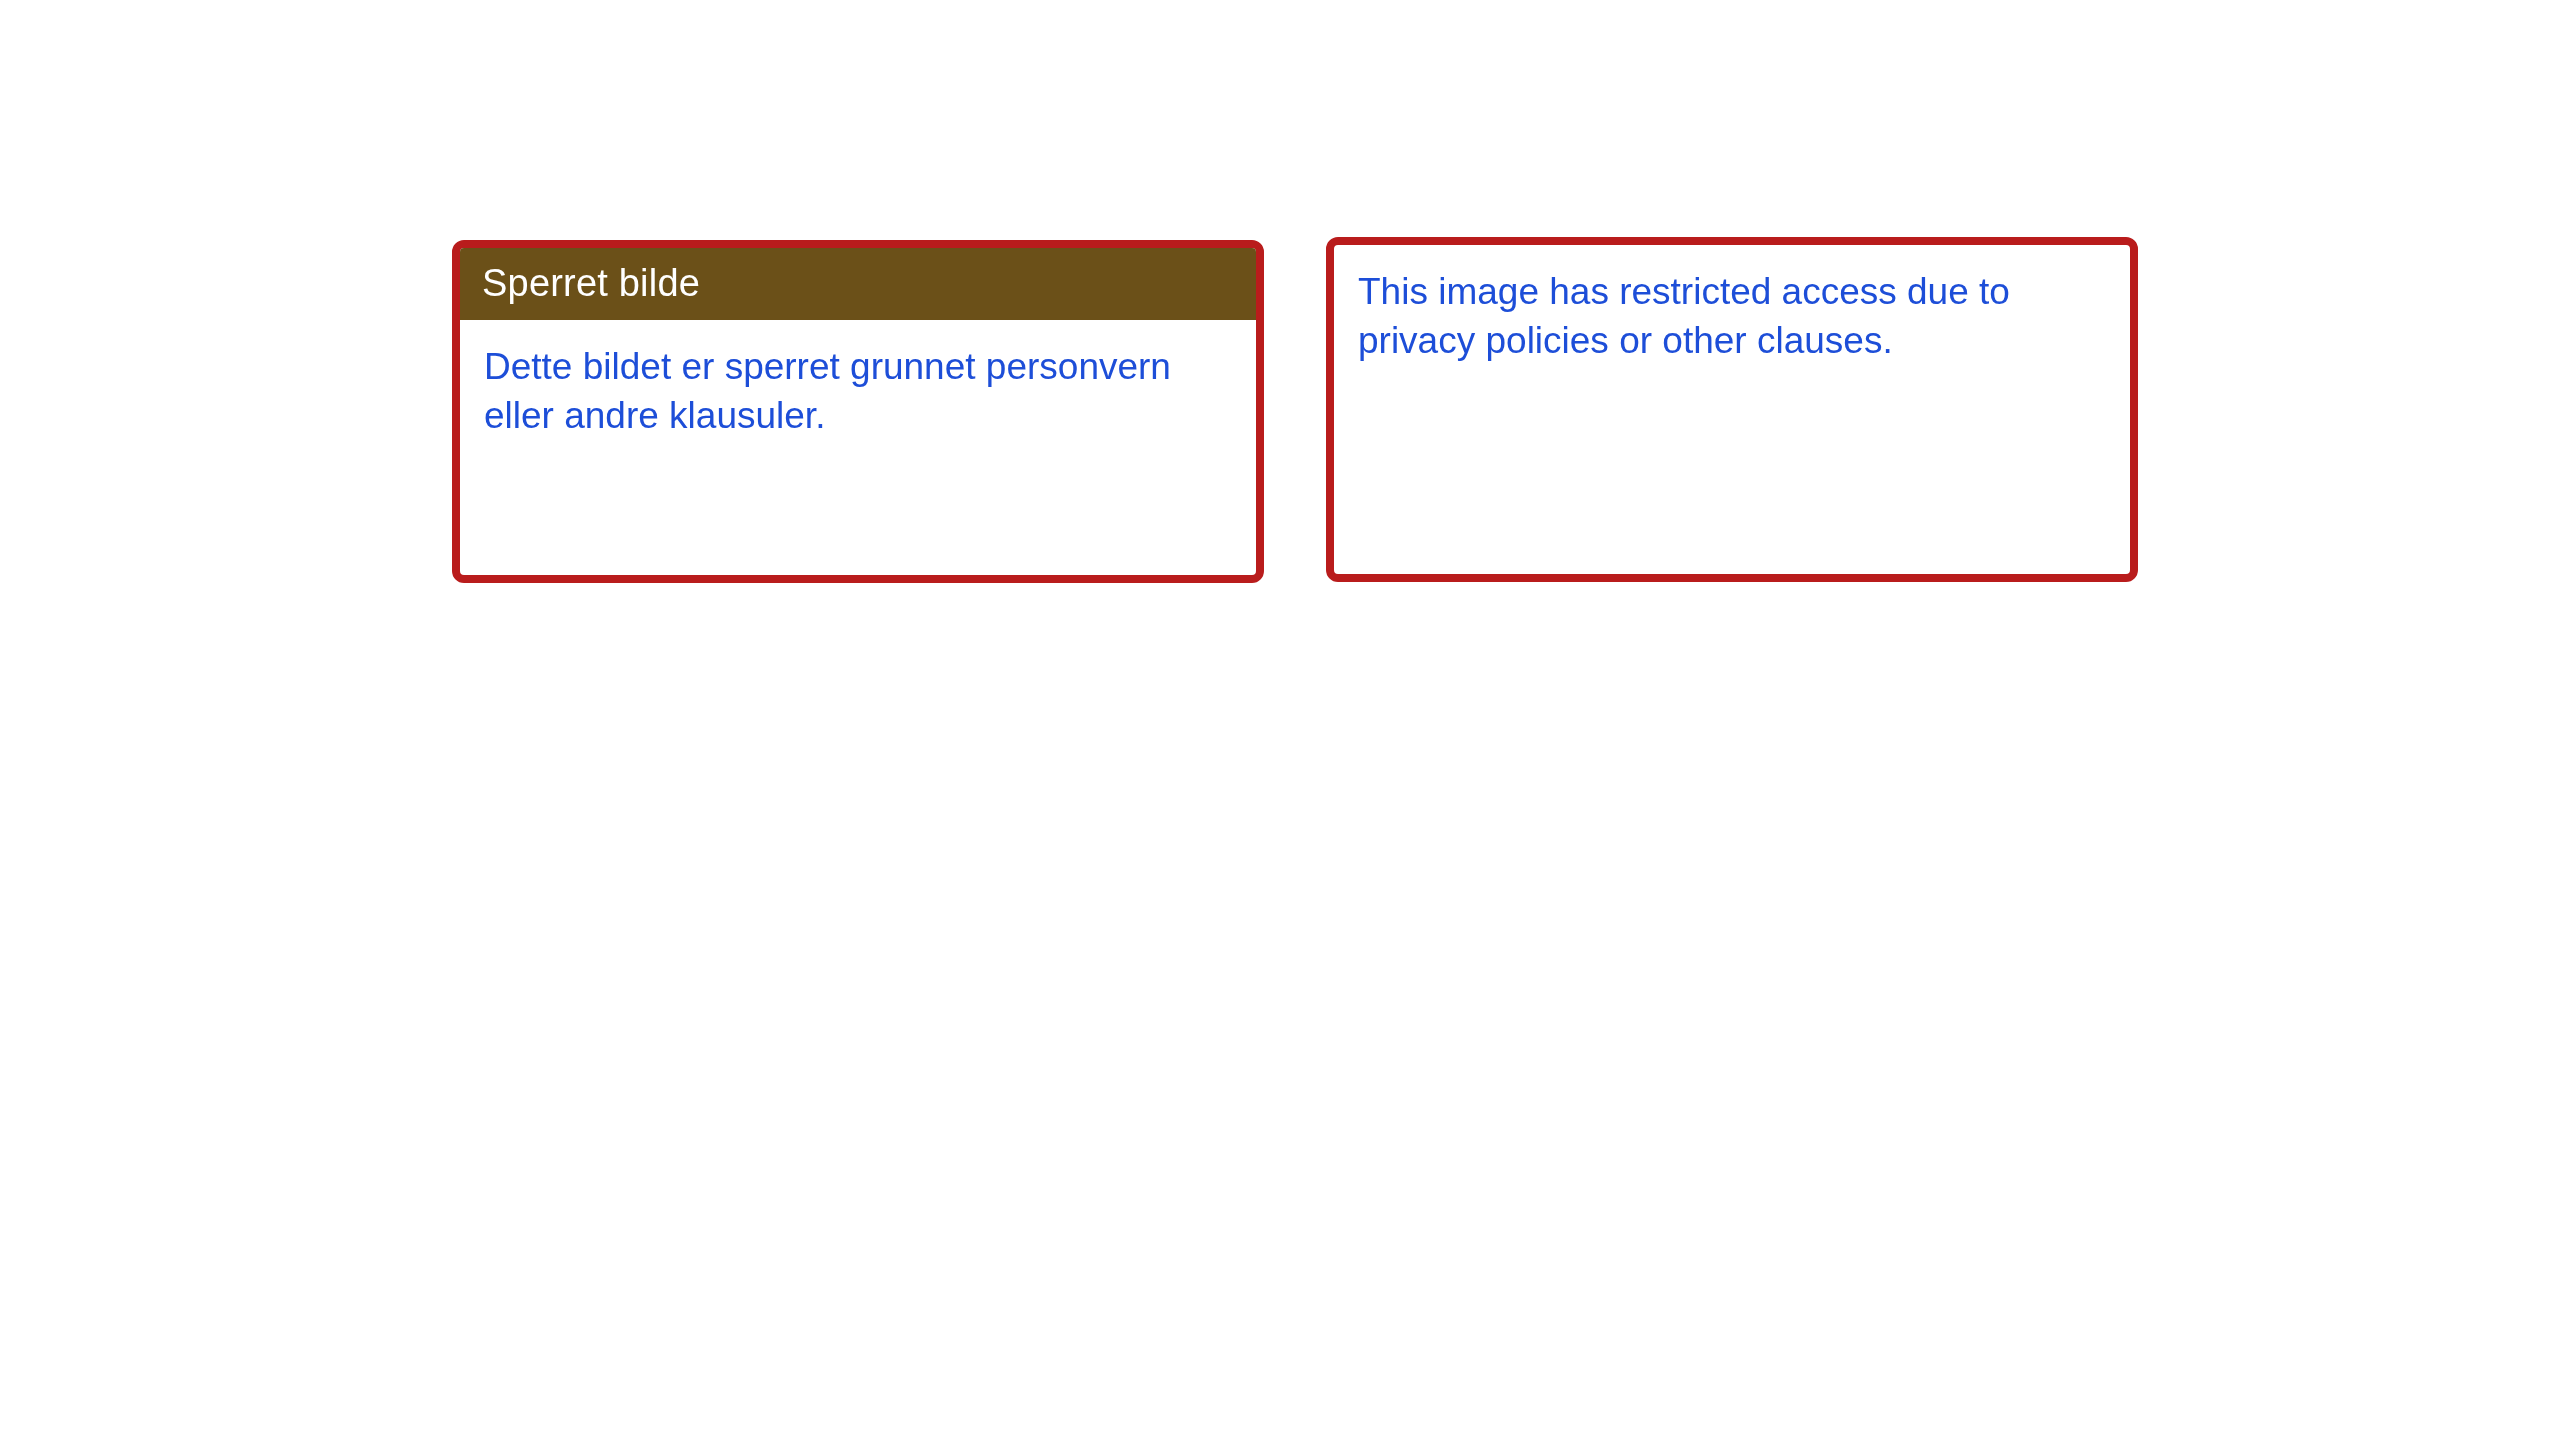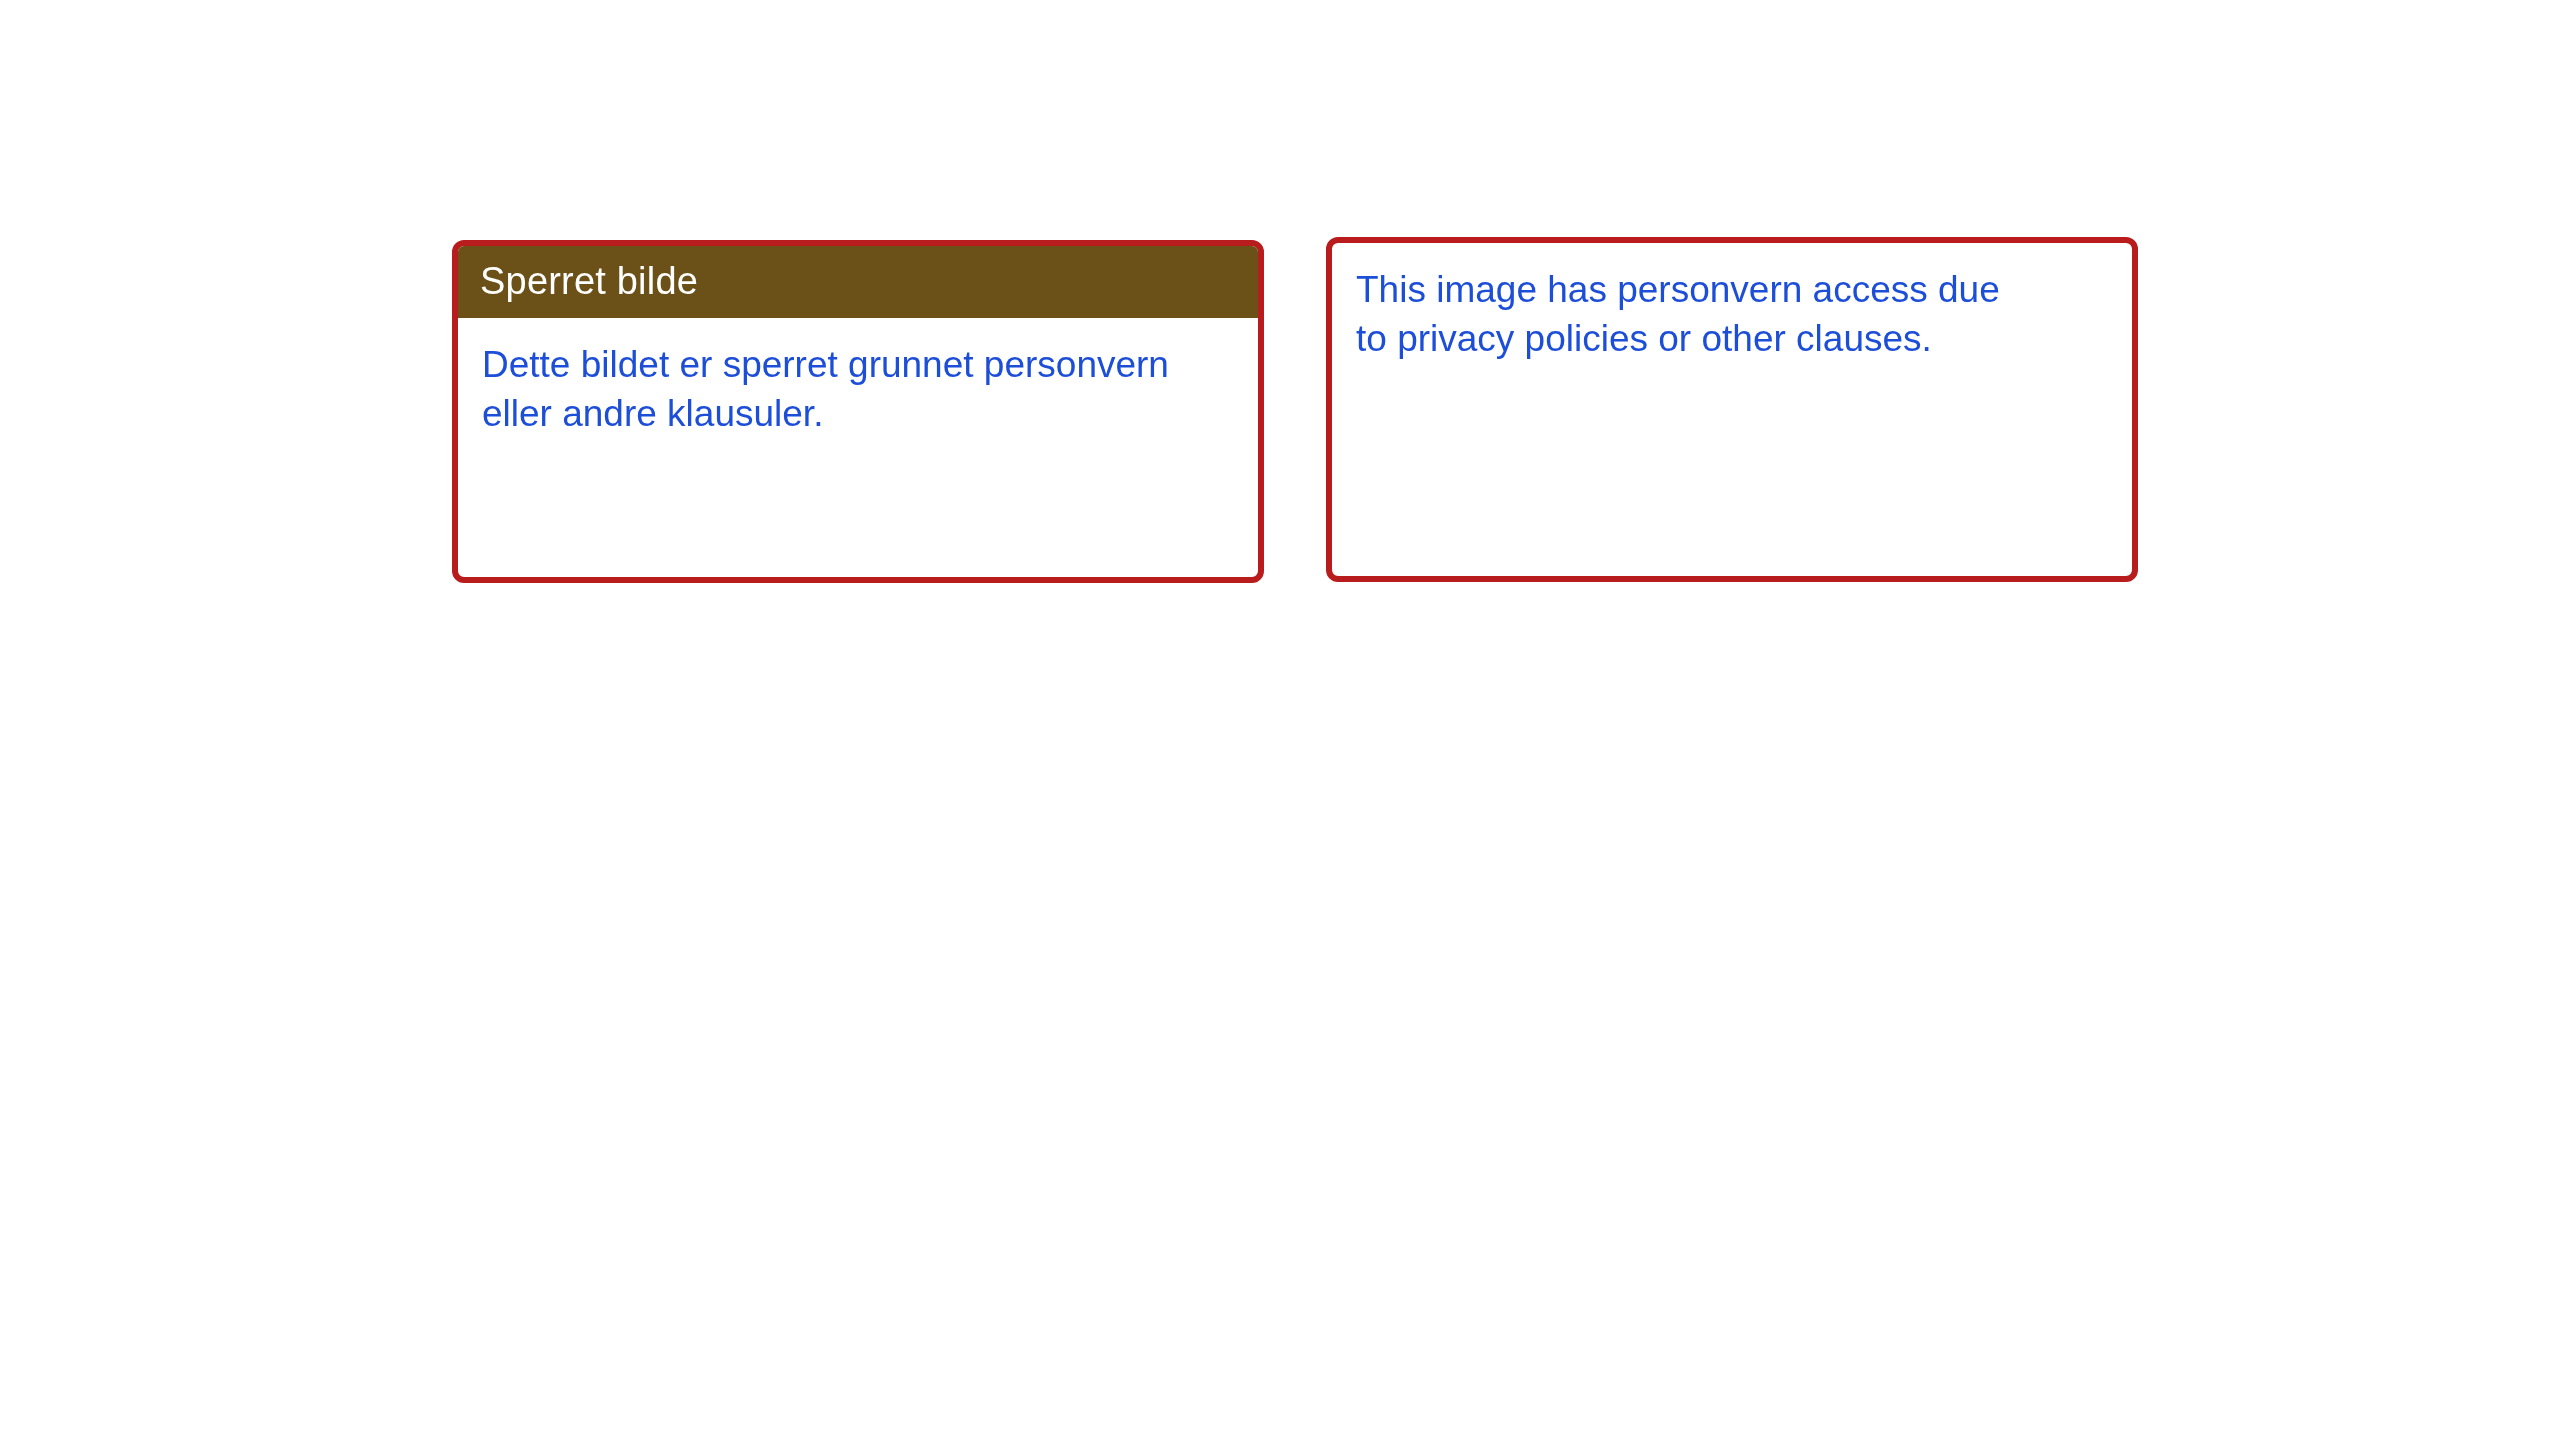--- a/index.html
+++ b/index.html
@@ -16,21 +16,21 @@
   }
   .stage {
     position: relative;
     width: 2560px;
     height: 1440px;
   }
   .notice-card {
     position: absolute;
     box-sizing: border-box;
     background: #ffffff;
-    border: 6px solid #b91c1c;
+    border: 8px solid #b91c1c;
     border-radius: 12px;
     overflow: hidden;
   }
   .notice-card .card-header {
     box-sizing: border-box;
     background: #6b5018;
     color: #ffffff;
     font-size: 38px;
     line-height: 1.0;
     padding: 16px 22px 18px 22px;
@@ -73,17 +73,17 @@
 
   <div class="notice-card" id="card-blocked-no">
     <div class="card-header">Sperret bilde</div>
     <div class="card-body">
       <p>Dette bildet er sperret grunnet personvern eller andre klausuler.</p>
     </div>
   </div>
 
   <div class="notice-card" id="card-blocked-en">
     <div class="card-body">
-      <p>This image has personvern access due to privacy policies or other clauses.</p>
+      <p>This image has restricted access due to privacy policies or other clauses.</p>
     </div>
   </div>
 
 </div>
 
 </body></html>

